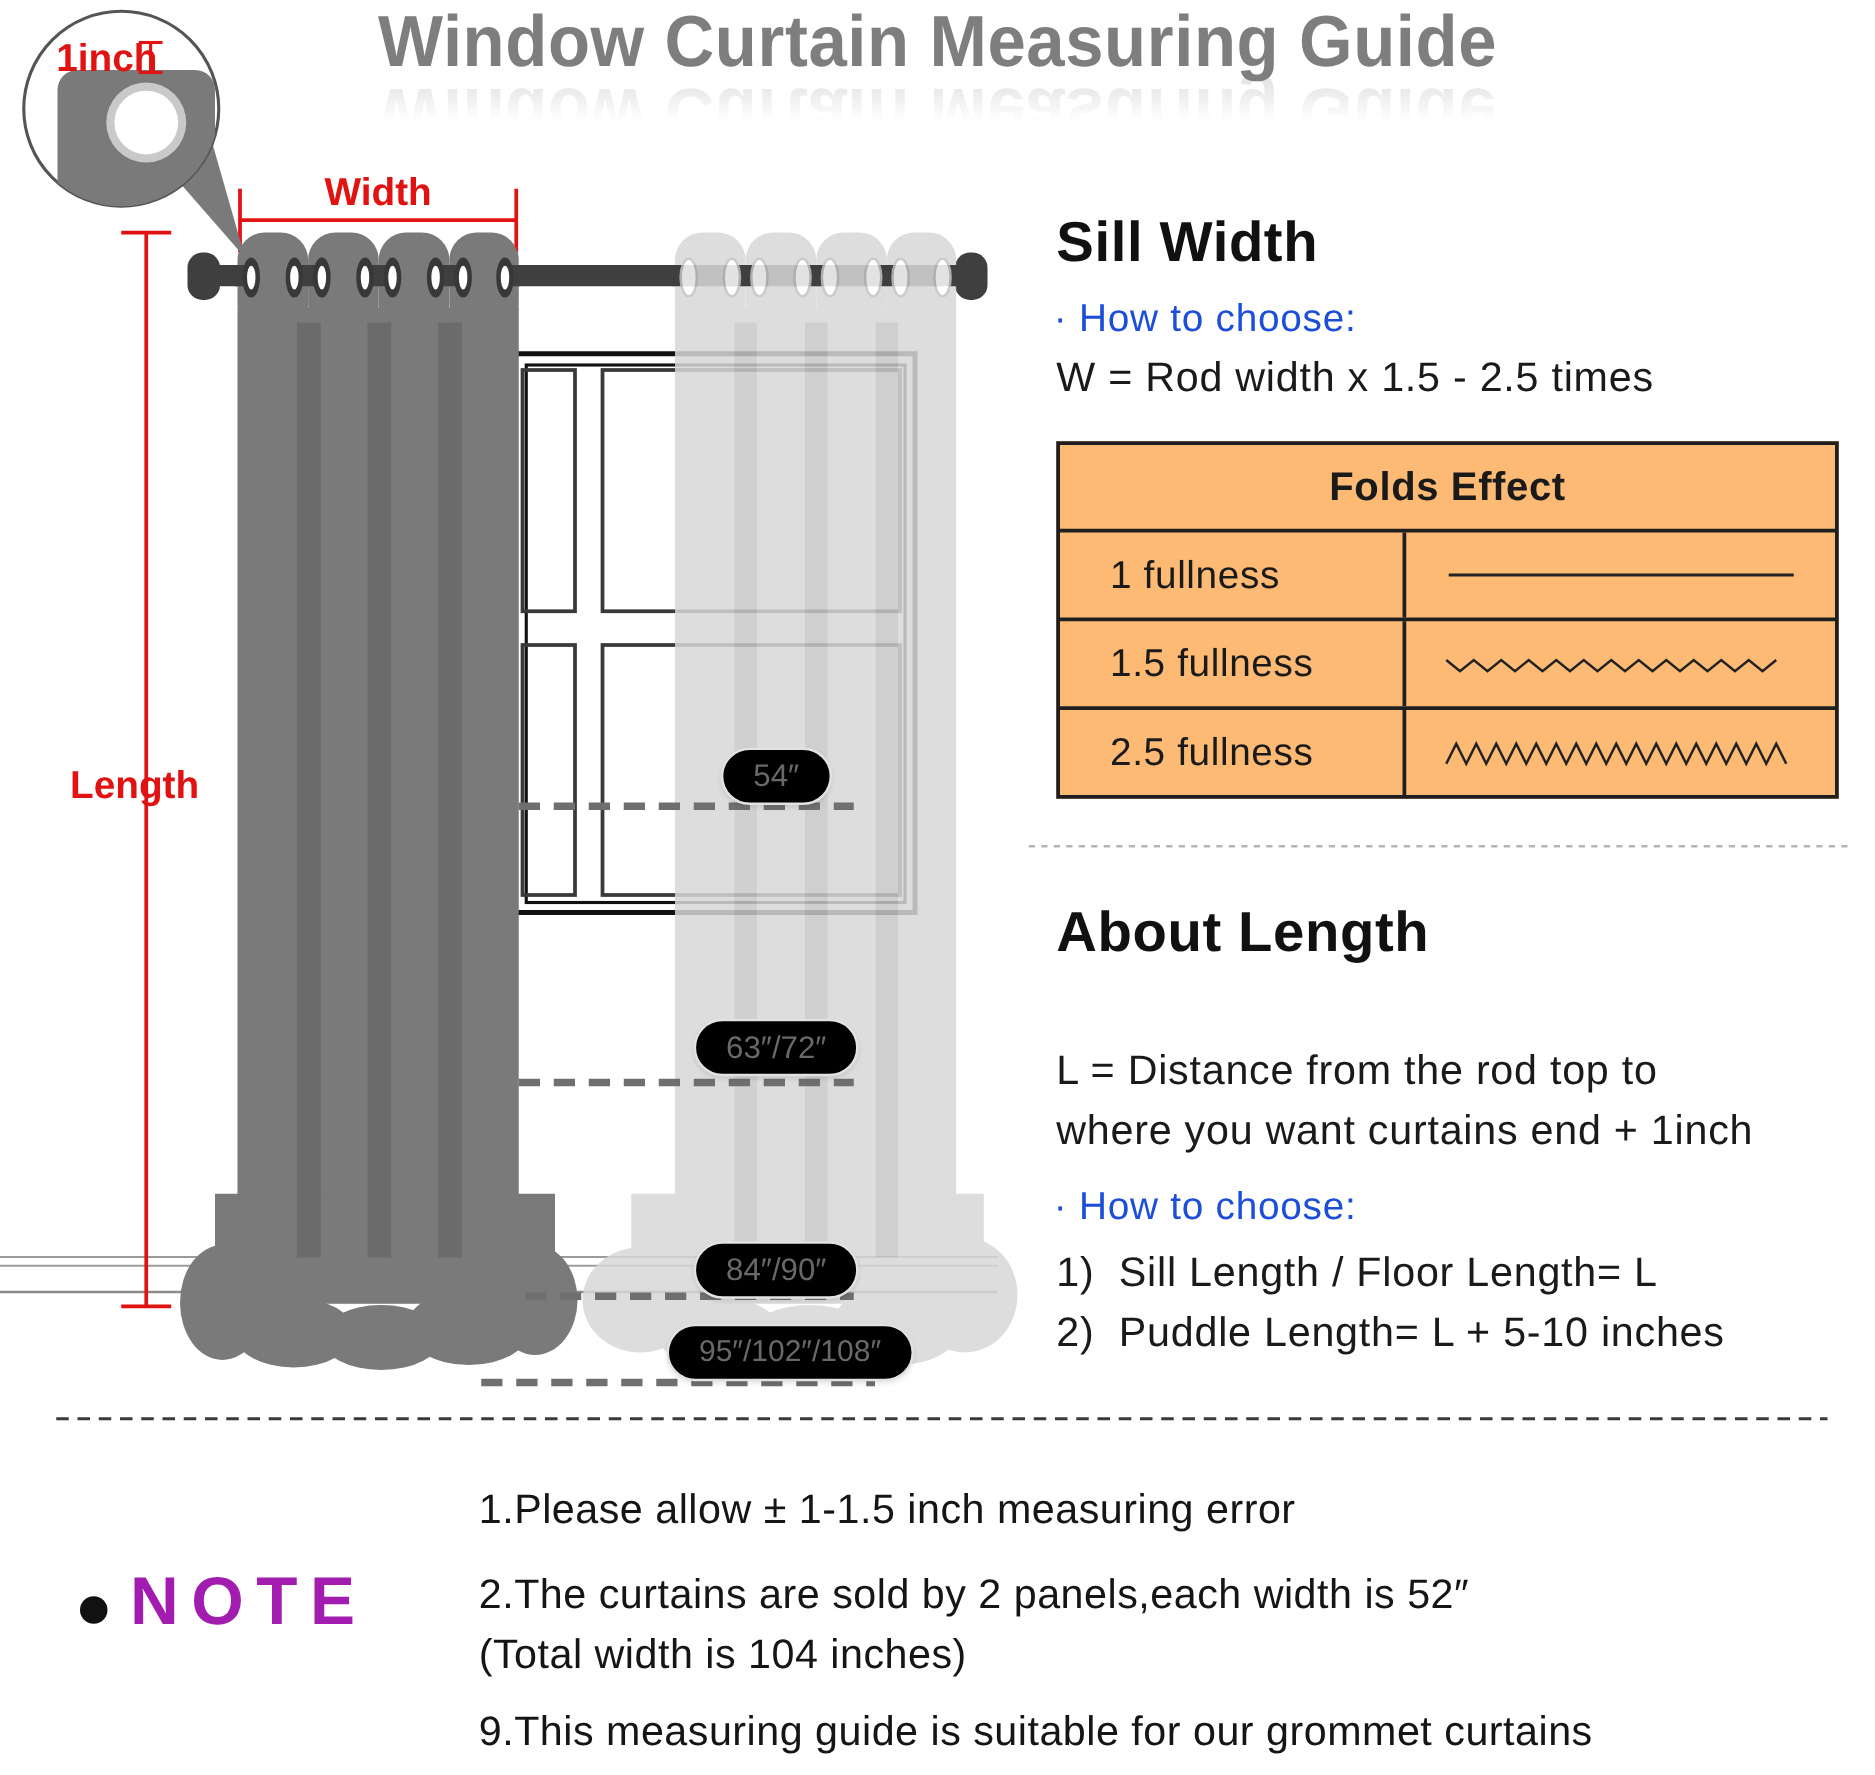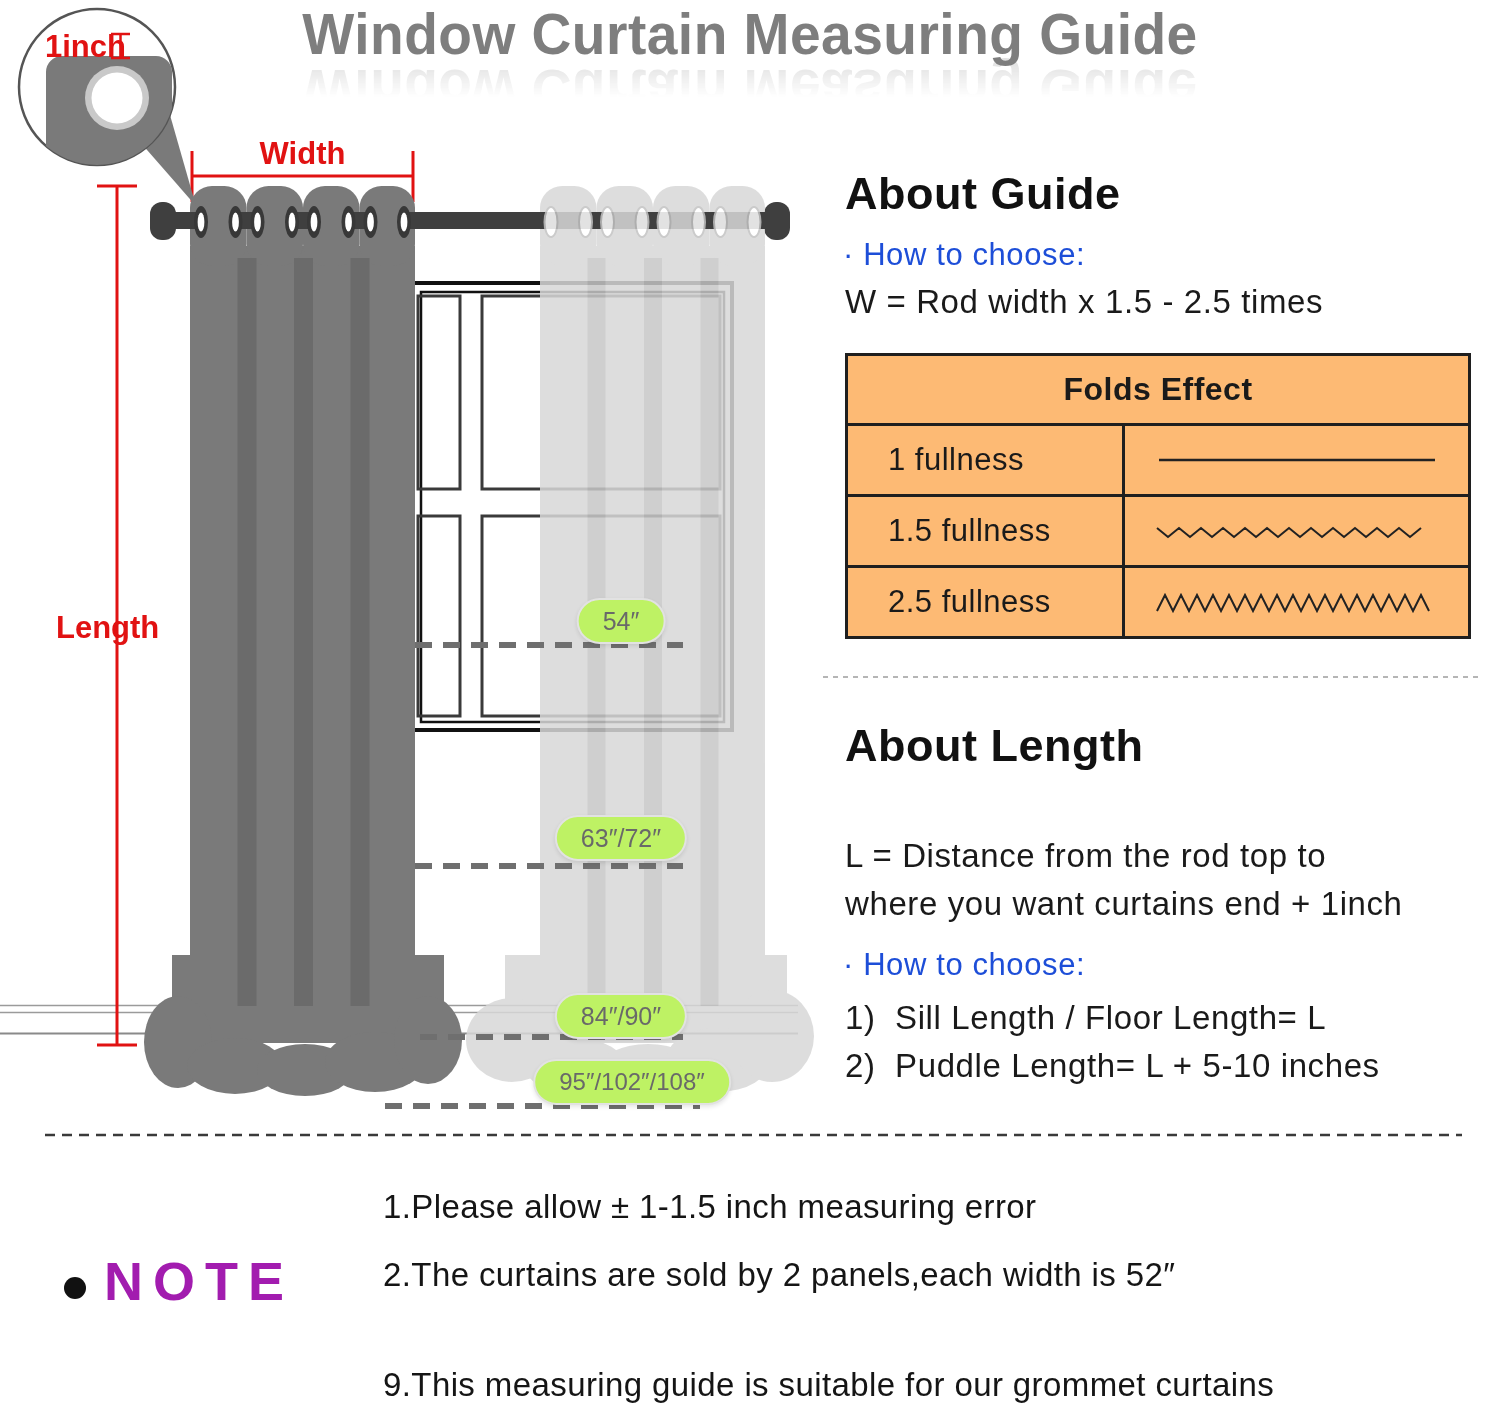--- a/index.html
+++ b/index.html
@@ -17,21 +17,21 @@
          -webkit-mask-image:linear-gradient(to top,rgba(0,0,0,.9) 5%,transparent 60%);
          mask-image:linear-gradient(to top,rgba(0,0,0,.9) 5%,transparent 60%);}
 
   
   .red{color:#e11212;font-weight:700;}
   .inch-label{left:45px;top:29px;font-size:31px;}
   .width-label{left:192px;top:136px;width:221px;text-align:center;font-size:31px;}
   .length-label{left:56px;top:610px;font-size:31px;}
 
   
-  .pill{transform:translate(-50%,-50%);height:42px;padding:0 24px;background:#bef264;
+  .pill{transform:translate(-50%,-50%);height:42px;padding:0 24px;background:#000000;
         border:2px solid #e2e2e2;border-radius:24px;display:flex;align-items:center;
         justify-content:center;font-size:25px;color:#696969;
         box-shadow:0 2px 4px rgba(0,0,0,.10);white-space:nowrap;}
   .pill-54{left:621px;top:621px;}
   .pill-6372{left:621px;top:838px;}
   .pill-8490{left:621px;top:1016px;}
   .pill-95102108{left:632px;top:1082px;font-size:24px;}
 
   
   .h-big{font-size:45px;font-weight:700;color:#111;letter-spacing:.5px;}
@@ -229,21 +229,21 @@
 
   <div class="abs red inch-label">1inch</div>
   <div class="abs red width-label">Width</div>
   <div class="abs red length-label">Length</div>
 
   <div class="abs pill pill-54">54″</div>
   <div class="abs pill pill-6372">63″/72″</div>
   <div class="abs pill pill-8490">84″/90″</div>
   <div class="abs pill pill-95102108">95″/102″/108″</div>
 
-  <div class="abs h-big aw-heading">About Guide</div>
+  <div class="abs h-big aw-heading">Sill Width</div>
   <div class="abs bullet-line aw-choose">· How to choose:</div>
   <div class="abs body-txt aw-formula">W = Rod width x 1.5 - 2.5 times</div>
 
   <div class="abs folds-table">
     <div class="ft-header">Folds Effect</div>
     <div class="ft-row">
       <div class="ft-label">1 fullness</div>
       <div class="ft-line">
         <svg width="300" height="30" viewBox="0 0 300 30">
             <line x1="12" y1="15" x2="288" y2="15" stroke="#222" stroke-width="2.5"></line>
@@ -272,15 +272,16 @@
   <div class="abs body-txt al-f1">L = Distance from the rod top to</div>
   <div class="abs body-txt al-f2">where you want curtains end + 1inch</div>
   <div class="abs bullet-line al-choose">· How to choose:</div>
   <div class="abs body-txt al-opt1">1)  Sill Length / Floor Length= L</div>
   <div class="abs body-txt al-opt2">2)  Puddle Length= L + 5-10 inches</div>
 
   <div class="abs note-dot"></div>
   <div class="abs note-label">NOTE</div>
   <div class="abs note-item n1">1.Please allow ± 1-1.5 inch measuring error</div>
   <div class="abs note-item n2">2.The curtains are sold by 2 panels,each width is 52″</div>
+  <div class="abs note-item n2b">(Total width is 104 inches)</div>
   <div class="abs note-item n3">9.This measuring guide is suitable for our grommet curtains</div>
 
 </div>
 
 </body></html>

